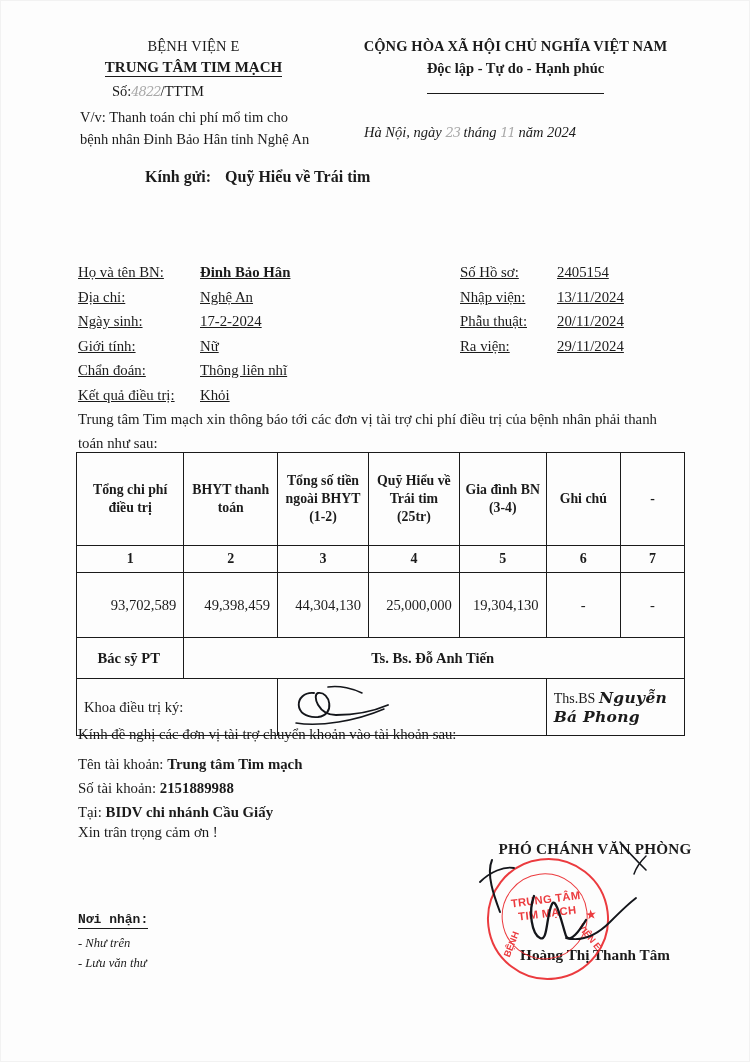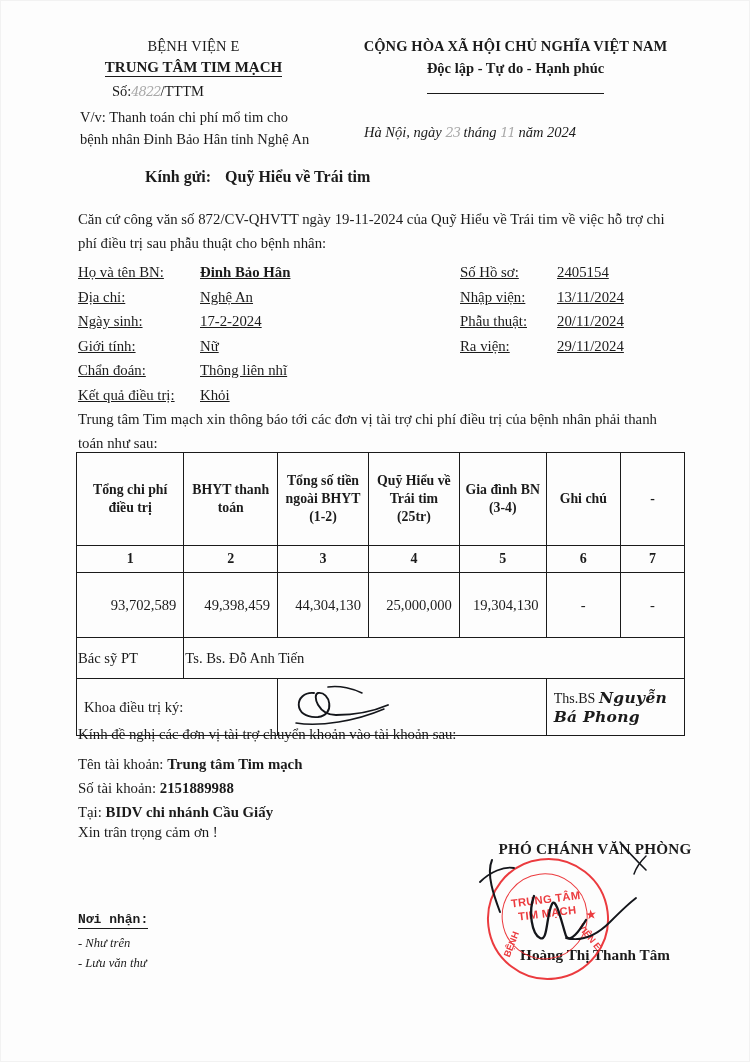--- a/index.html
+++ b/index.html
@@ -118,21 +118,21 @@
     border: 1.3px solid #1b1b1b;
     padding: 2px 4px;
     text-align: center;
     vertical-align: middle;
     font-weight: normal;
   }
   .tbl thead td { font-weight: bold; height: 88px; line-height: 1.32; font-size: 13.8px;}
   .tbl .numrow td { height: 22px; font-weight: bold; font-size: 14px;}
   .tbl .datarow td { height: 60px; text-align: right; padding-right: 7px; font-size: 14.6px;}
   .tbl .datarow td.c { text-align: center; padding-right: 4px;}
-  .tbl .sigrow td { height: 36px; text-align: left; padding-left: 1px; font-size: 14.6px;}
+  .tbl .sigrow td { height: 36px; text-align: center; padding-left: 1px; font-size: 14.6px; font-weight: bold;}
   .tbl .sigrow2 td { height: 52px; text-align: left; padding-left: 7px; font-size: 14.6px; position: relative;}
 
   .c1{width:112px}.c2{width:92px}.c3{width:88px}.c4{width:88px}
   .c5{width:82px}.c6{width:78px}.c7{width:69px}
 
   .sign-script {
     font-family: "DejaVu Serif", serif;
     font-style: italic;
     font-weight: bold;
     font-size: 15.5px;
@@ -245,21 +245,20 @@
     <span>tháng</span>
     <span class="hand-ink">11</span>
     <span>năm 2024</span>
   </div>
 
   <div class="kinhgui">
     <span>Kính gửi:</span>
     <span class="who">Quỹ Hiểu về Trái tim</span>
   </div>
 
-  <div class="para" id="para-basis">Căn cứ công văn số 872/CV-QHVTT ngày 19-11-2024 của Quỹ Hiểu về Trái tim về việc hỗ trợ chi phí điều trị sau phẫu thuật cho bệnh nhân:</div>
 
   <div class="info">
     <div class="info-row">
       <div class="info-lbl">Họ và tên BN:</div>
       <div class="info-val b">Đinh Bảo Hân</div>
       <div class="info-lbl2">Số Hồ sơ:</div>
       <div class="info-val2">2405154</div>
     </div>
     <div class="info-row">
       <div class="info-lbl">Địa chỉ:</div>

